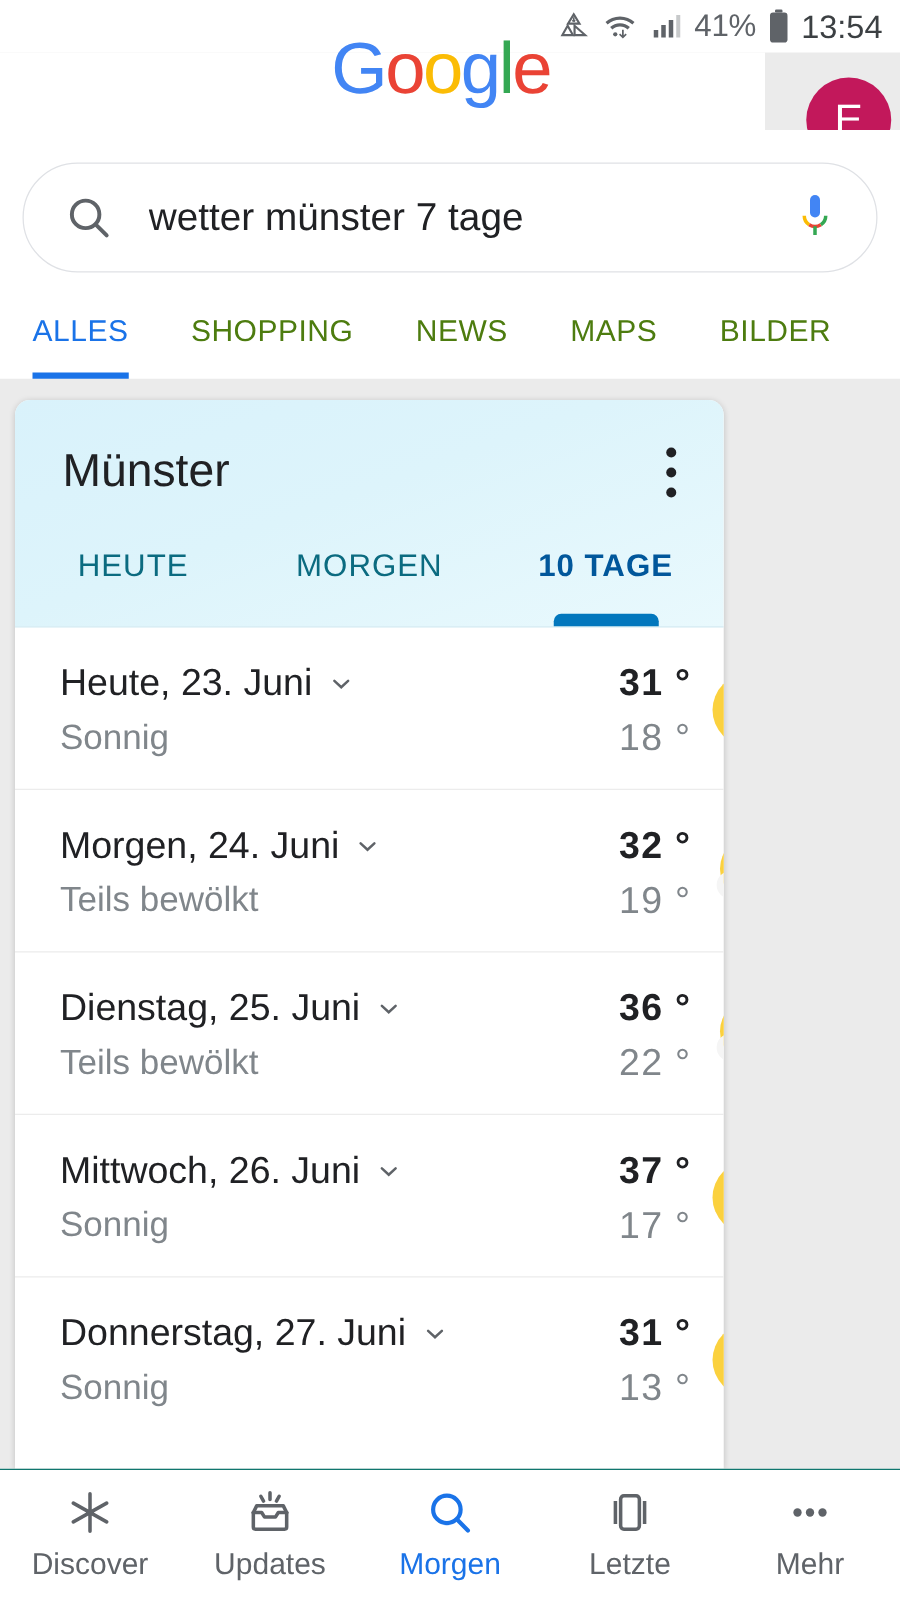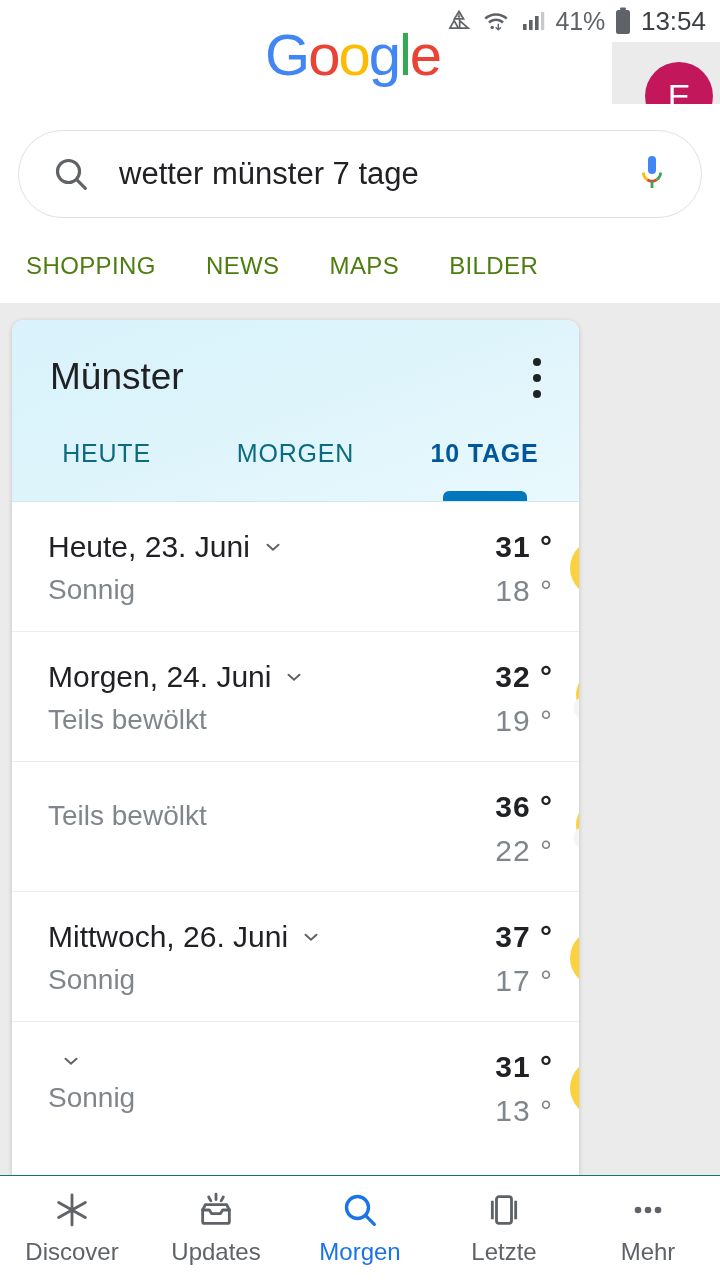--- a/index.html
+++ b/index.html
@@ -315,20 +315,21 @@
           <path d="M7 20.5 a10 10 0 0 0 4.6 8.4 l1.5-2.4 A7.2 7.2 0 0 1 9.8 20.5z" fill="#FBBC05"></path>
           <path d="M27 20.5 a10 10 0 0 1 -4.6 8.4 l-1.5-2.4 a7.2 7.2 0 0 0 3.3-6z" fill="#34A853"></path>
           <path d="M11.6 28.9 a10 10 0 0 0 10.8 0 l-1.5-2.4 a7.2 7.2 0 0 1 -7.8 0z" fill="#EA4335"></path>
           <rect x="15.6" y="29" width="2.8" height="7" fill="#34A853"></rect>
         </svg>
       </span>
     </div>
   </div>
 
   <div class="serptabs">
+    <div class="serptab active">ALLES</div>
     <div class="serptab">SHOPPING</div>
     <div class="serptab">NEWS</div>
     <div class="serptab">MAPS</div>
     <div class="serptab">BILDER</div>
   </div>
 
   <div class="card">
 
     <div class="card-head">
       <div class="card-city">Münster</div>
@@ -386,20 +387,28 @@
         </svg>
       </div>
       <div class="row-temps">
         <div class="t-hi">32 °</div>
         <div class="t-lo">19 °</div>
       </div>
     </div>
 
     <div class="row">
       <div class="row-left">
+        <div class="row-day">
+          <span>Dienstag, 25. Juni</span>
+          <span class="chev">
+            <svg width="22" height="22" viewBox="0 0 24 24" fill="none" stroke="#5f6368" stroke-width="2.2" stroke-linecap="round">
+                <path d="M6 9.5 L12 15 L18 9.5"></path>
+              </svg>
+          </span>
+        </div>
         <div class="row-cond">Teils bewölkt</div>
       </div>
       <div class="row-icon">
         <svg width="62" height="62" viewBox="0 0 62 62">
           <circle cx="34" cy="28" r="26" fill="#FBD13E"></circle>
           <path d="M16 52 a11 11 0 0 1 0.6-22 A15 15 0 0 1 44 34 a10 10 0 0 1 -2 18 z" fill="#F5F5F5"></path>
         </svg>
       </div>
       <div class="row-temps">
         <div class="t-hi">36 °</div>
@@ -426,20 +435,21 @@
       </div>
       <div class="row-temps">
         <div class="t-hi">37 °</div>
         <div class="t-lo">17 °</div>
       </div>
     </div>
 
     <div class="row">
       <div class="row-left">
         <div class="row-day">
+          <span>Donnerstag, 27. Juni</span>
           <span class="chev">
             <svg width="22" height="22" viewBox="0 0 24 24" fill="none" stroke="#5f6368" stroke-width="2.2" stroke-linecap="round">
                 <path d="M6 9.5 L12 15 L18 9.5"></path>
               </svg>
           </span>
         </div>
         <div class="row-cond">Sonnig</div>
       </div>
       <div class="row-icon">
         <svg width="62" height="62" viewBox="0 0 62 62">

